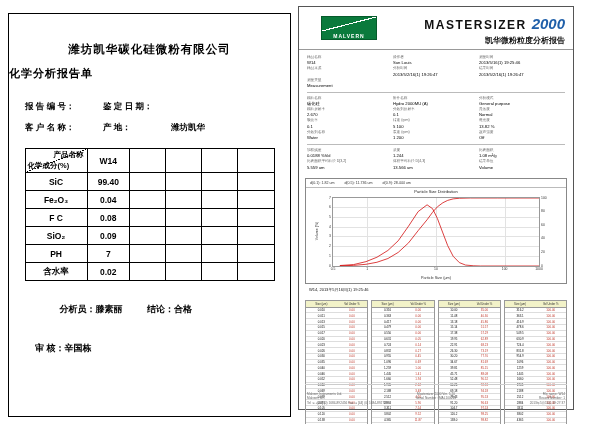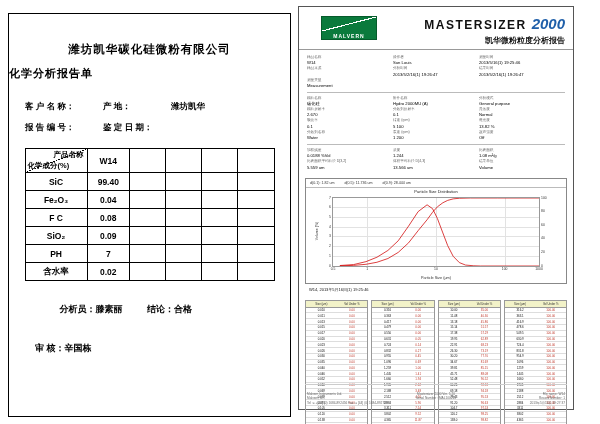--- a/index.html
+++ b/index.html
@@ -132,28 +132,28 @@
 <body>
 
 <div class="page">
 
   <div class="left">
     <div class="l-title1">潍坊凯华碳化硅微粉有限公司</div>
     <div class="l-title2">化学分析报告单</div>
 
     <div class="l-meta">
       <div class="row">
+        <span class="c1">报 告 编 号：</span>
+        <span class="c2">鉴 定 日 期：</span>
+        <span class="c3"></span>
+      </div>
+      <div class="row">
         <span class="c1">客 户 名 称：</span>
         <span class="c2">产    地：</span>
         <span class="c3">潍坊凯华</span>
-      </div>
-      <div class="row">
-        <span class="c1">报 告 编 号：</span>
-        <span class="c2">鉴 定 日 期：</span>
-        <span class="c3"></span>
       </div>
     </div>
 
     <table class="analysis">
       <tbody>
           <tr>
         <td class="lab">
           <div class="hdr-diag">
             <div class="line"></div>
             <span class="d1">产品名称</span>

